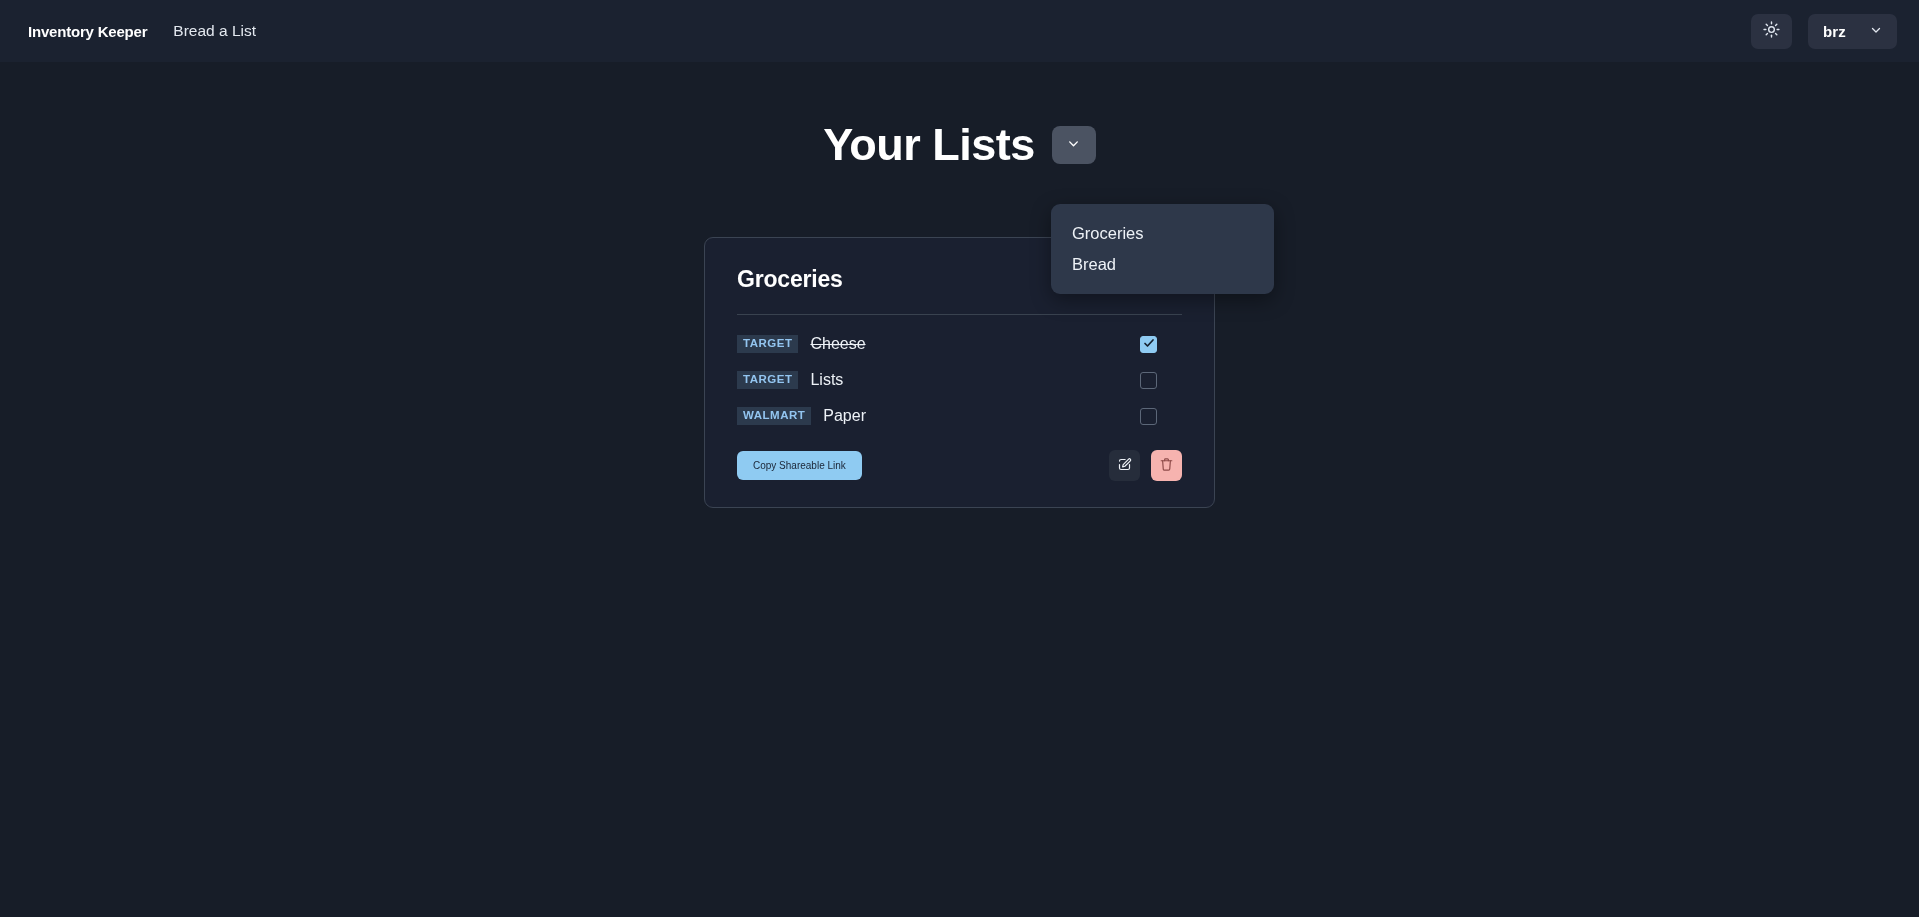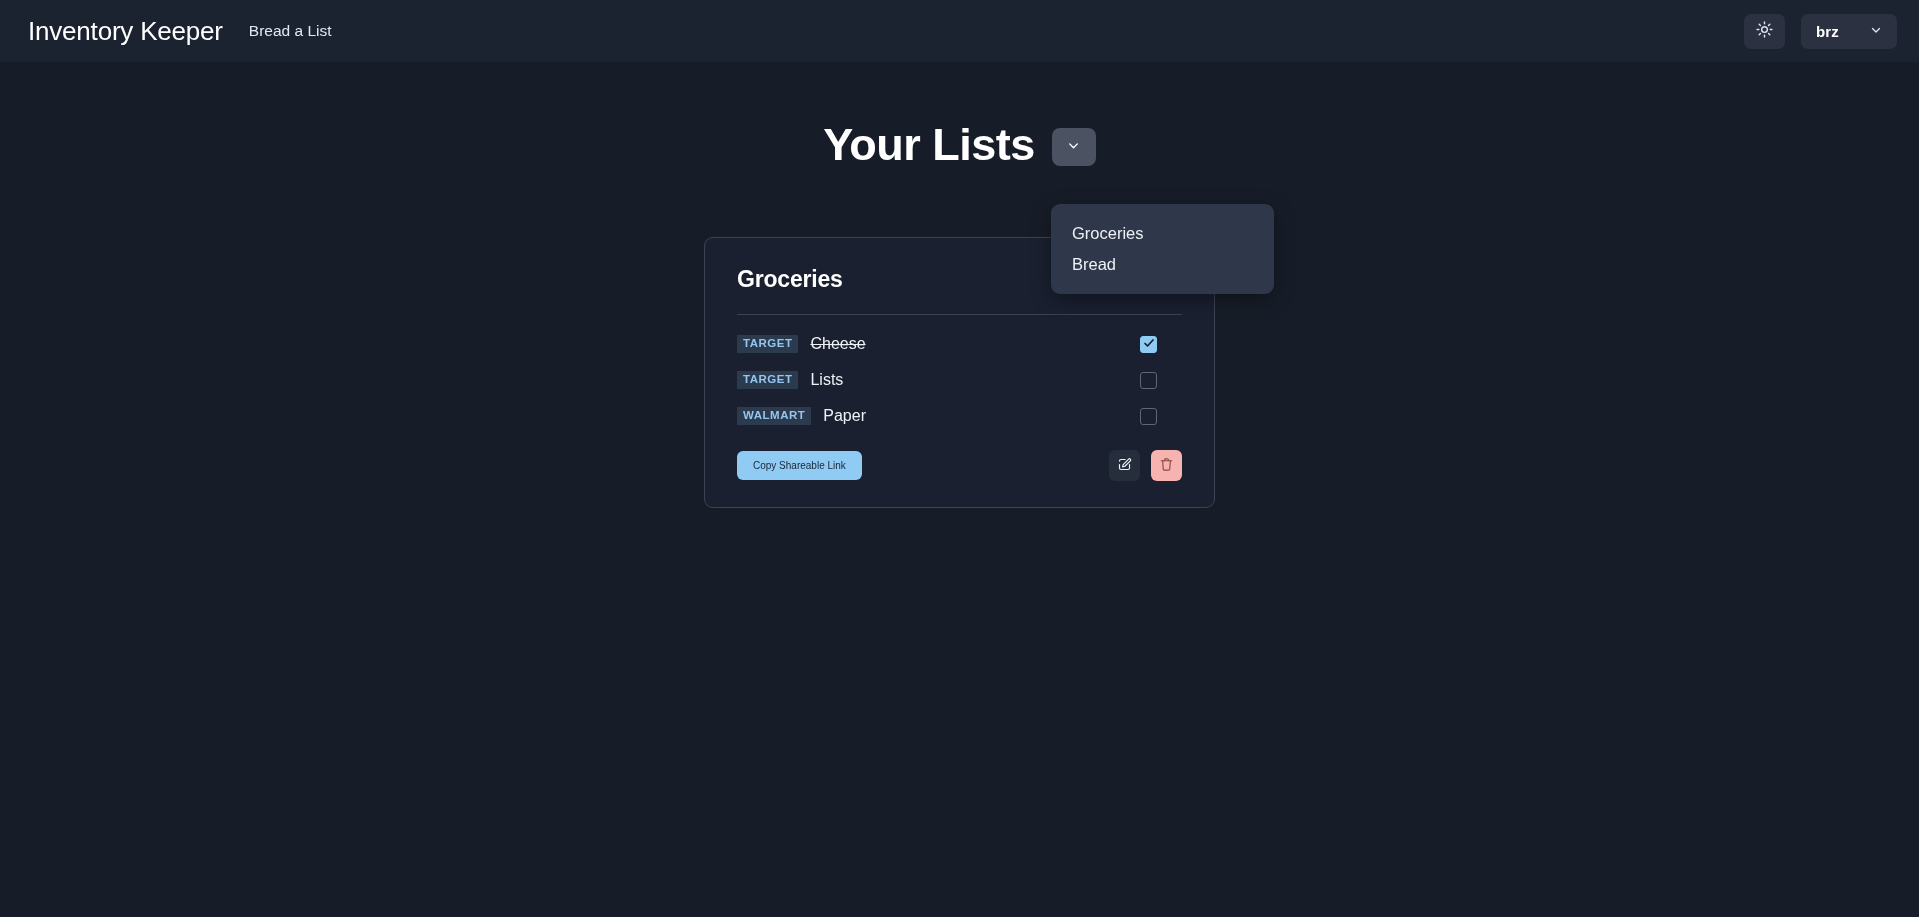--- a/index.html
+++ b/index.html
@@ -23,22 +23,22 @@
     height: 62px;
     background: #1b2230;
     display: flex;
     align-items: center;
     padding: 0 22px 0 28px;
     position: relative;
     z-index: 40;
   }
 
   .brand {
-    font-size: 26px;
-    font-weight: normal;
+    font-size: 15px;
+    font-weight: bold;
     letter-spacing: -0.2px;
     color: #ffffff;
     white-space: nowrap;
   }
 
   .nav-link {
     font-size: 15.5px;
     color: #e3e8ef;
     margin-left: 26px;
     text-decoration: none;
@@ -66,41 +66,40 @@
     cursor: pointer;
   }
 
   .user-menu {
     height: 35px;
     background: #2b3141;
     border: none;
     border-radius: 7px;
     display: flex;
     align-items: center;
-    gap: 31px;
+    gap: 24px;
     padding: 0 15px;
     cursor: pointer;
   }
 
   .user-name {
     font-size: 15px;
     font-weight: bold;
     color: #ffffff;
     letter-spacing: 0.2px;
   }
 
   
   .page {
     position: relative;
     height: calc(917px - 62px);
   }
 
   .title-row {
     display: flex;
-    align-items: center;
     justify-content: center;
     gap: 17px;
     padding-top: 60px;
   }
 
   .page-title {
     font-size: 45px;
     font-weight: bold;
     color: #ffffff;
     letter-spacing: -0.5px;

